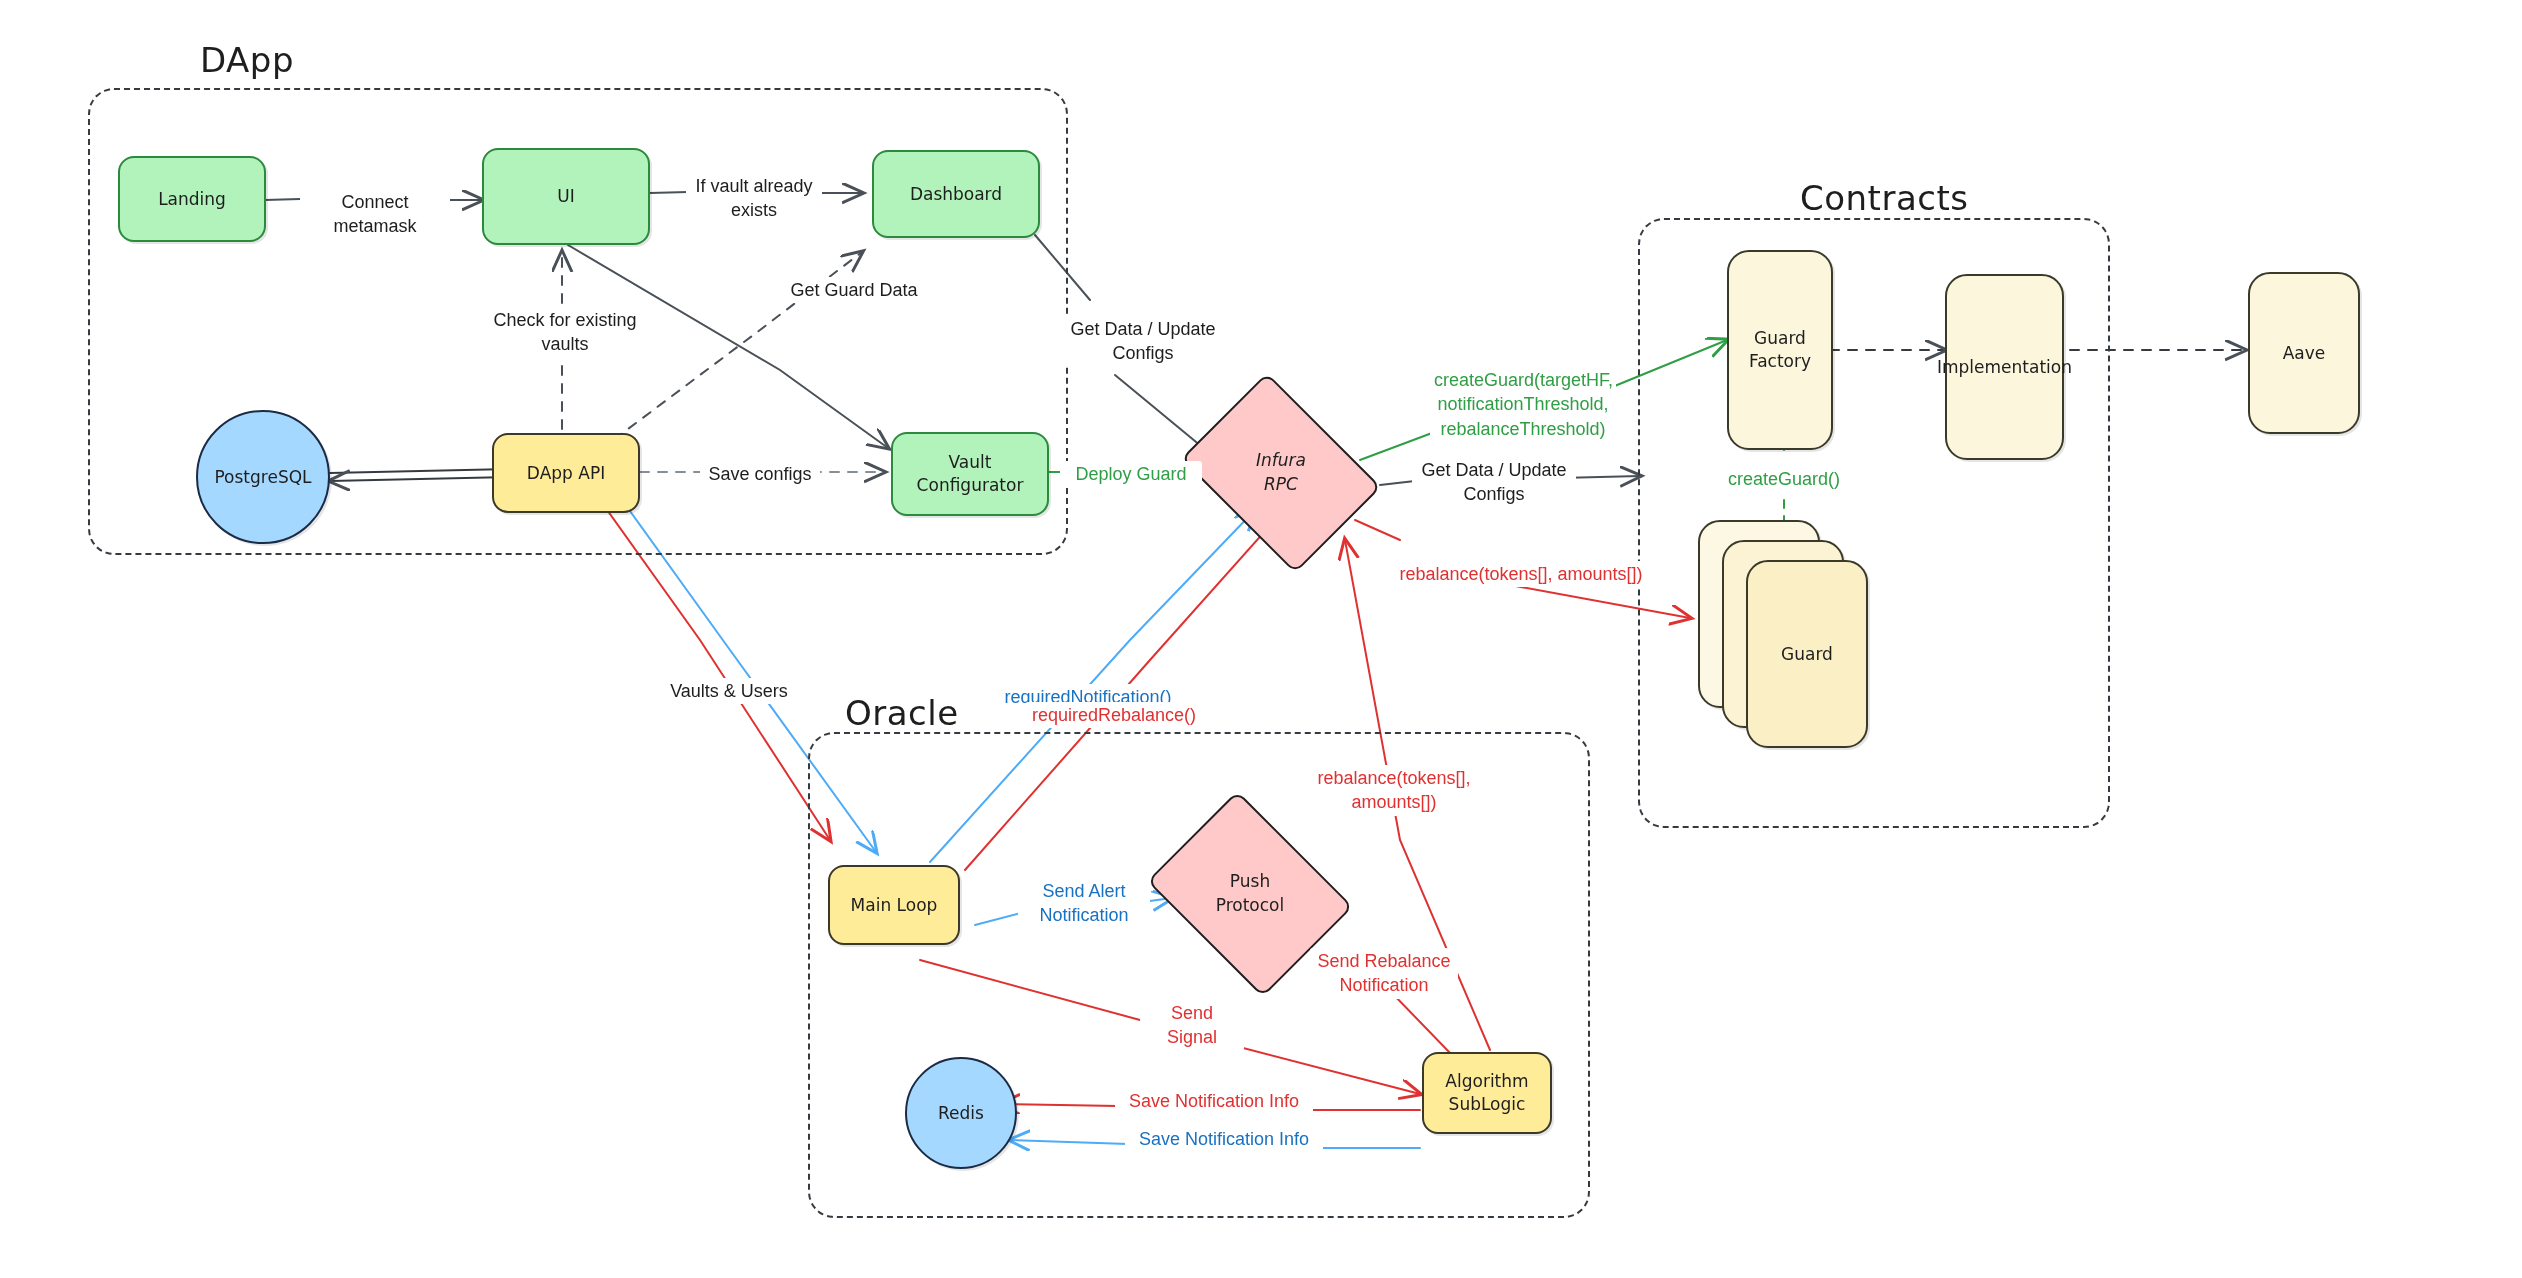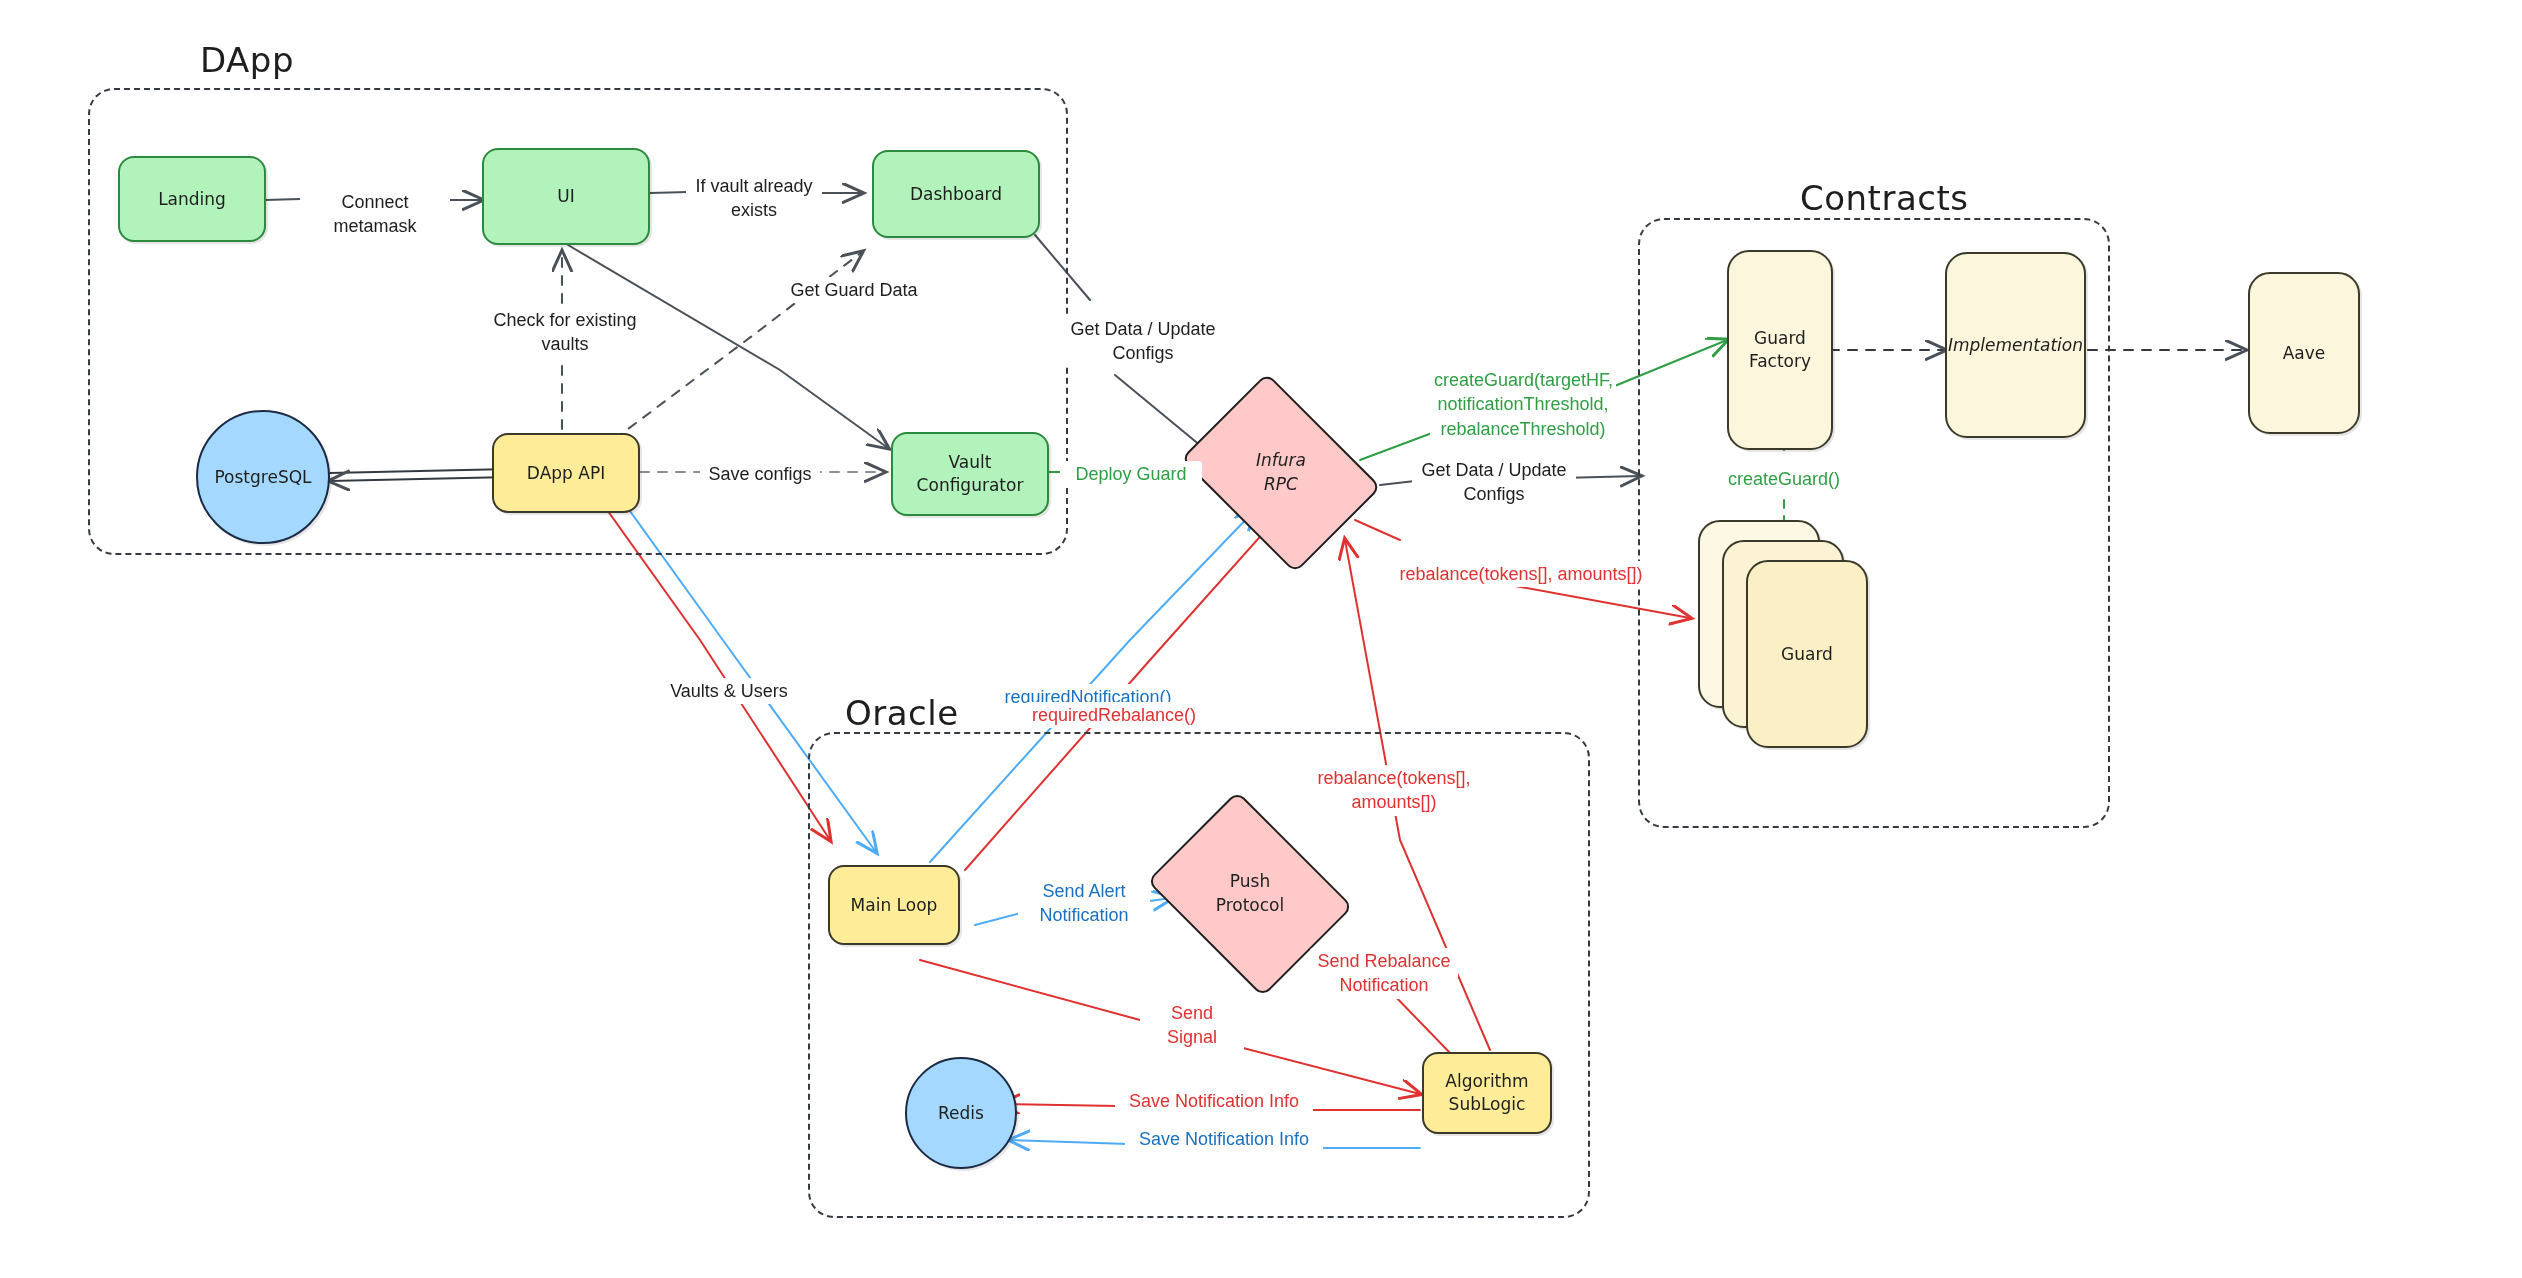--- a/index.html
+++ b/index.html
@@ -230,21 +230,21 @@
     <div class="diamond-shape"></div>
     <span class="diamond-label lbl" style="white-space:pre-line;">Infura
 RPC</span>
   </div>
 
   <div class="node cream" style="left:1727px; top:250px; width:106px; height:200px;">
     <span class="lbl" style="white-space:pre-line;">Guard
 Factory</span>
   </div>
 
-  <div class="node cream" style="left:1945px; top:252px; width:141px; height:186px;font-style:italic;">
+  <div class="node cream" style="left:1945px; top:274px; width:119px; height:186px;">
     <span class="lbl">Implementation</span>
   </div>
 
   <div class="node cream" style="left:2248px; top:272px; width:112px; height:162px;">
     <span class="lbl">Aave</span>
   </div>
 
   <div class="node cream" style="left:1698px; top:520px; width:122px; height:188px; background:#fdf8e3;"></div>
   <div class="node cream" style="left:1722px; top:540px; width:122px; height:188px; background:#fcf3d4;"></div>
   <div class="node cream" style="left:1746px; top:560px; width:122px; height:188px; background:#fbefc6;">

